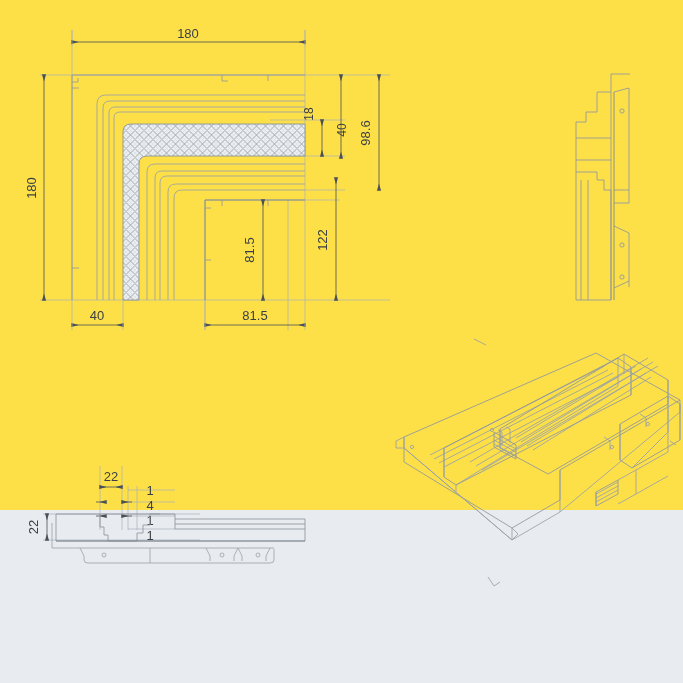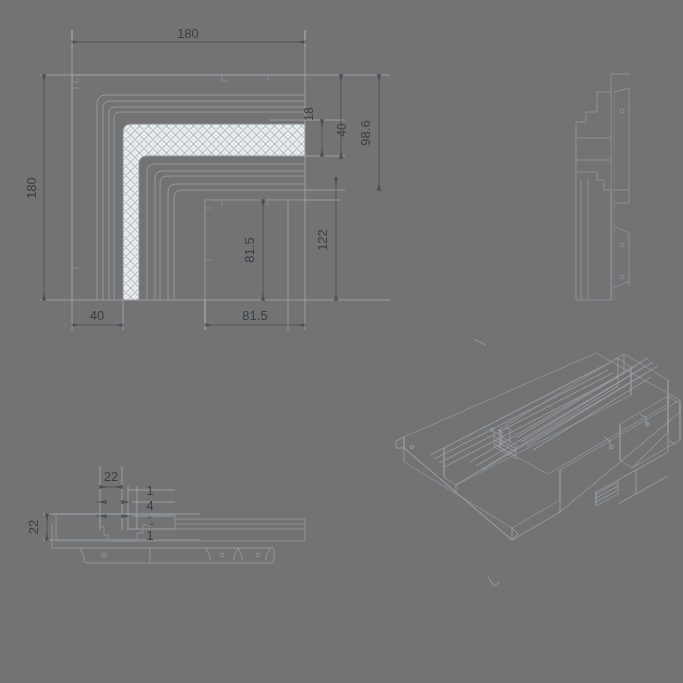--- a/index.html
+++ b/index.html
@@ -9,22 +9,22 @@
   }
   body {
     width: 683px;
     height: 683px;
     overflow: hidden;
     font-family: "Liberation Sans", sans-serif;
   }
   #sheet {
     position: relative;
     width: 683px;
-    height: 683px;
-    background: #737373;
+    height: 510px;
+    background: #fde047;
   }
   svg.drw {
     position: absolute;
     left: 0;
     top: 0;
     width: 683px;
     height: 683px;
     display: block;
   }
   .dimtext {

